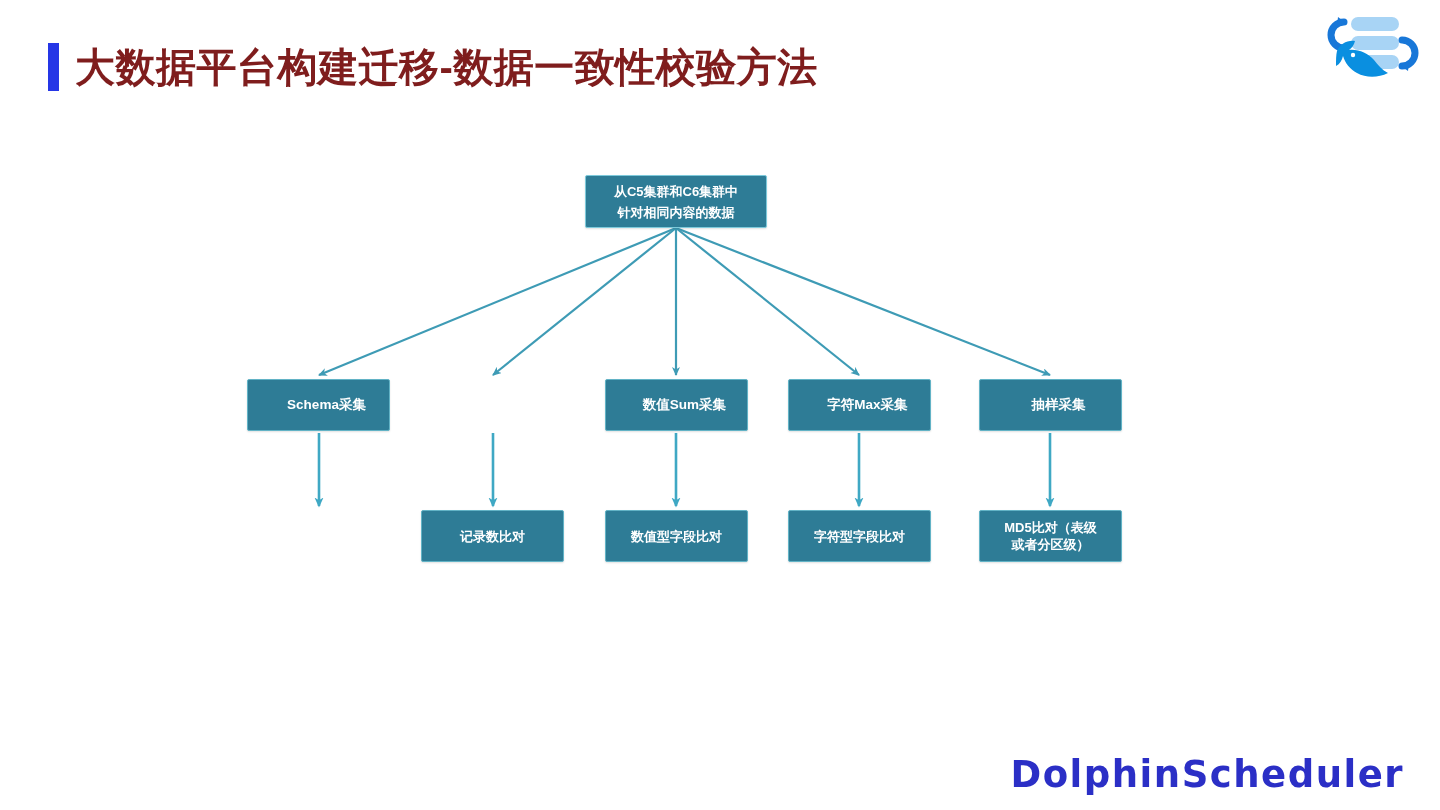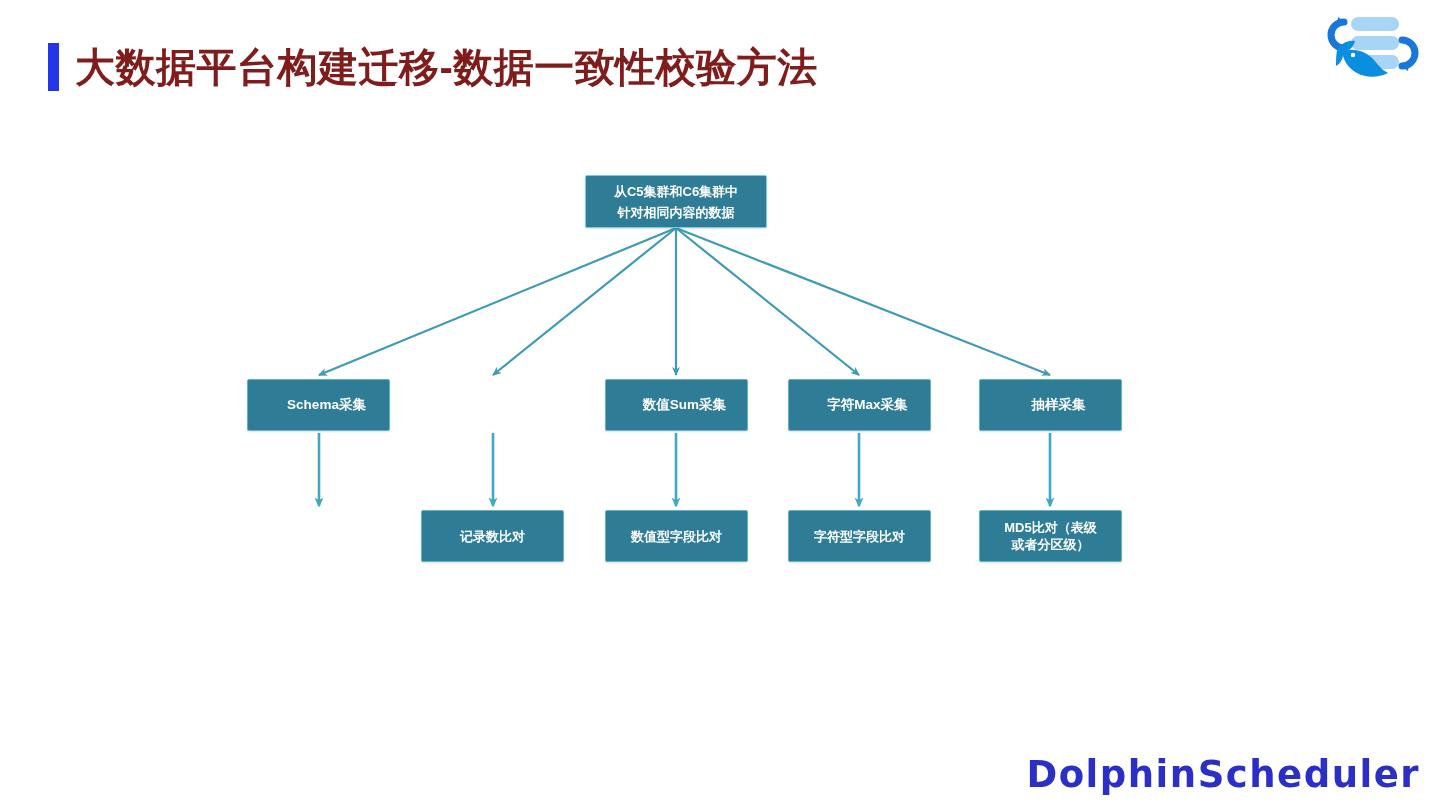--- a/index.html
+++ b/index.html
@@ -118,21 +118,21 @@
 
   .col-0 { left: 247px; }
   .col-1 { left: 421px; }
   .col-2 { left: 605px; }
   .col-3 { left: 788px; }
   .col-4 { left: 979px; }
 
   
   #footer-wordmark {
     position: absolute;
-    right: 20px;
+    right: 36px;
     bottom: 14px;
     font-family: "DejaVu Sans", sans-serif;
     font-size: 37px;
     font-weight: 700;
     color: #2B2FC6;
     letter-spacing: 1.5px;
     white-space: nowrap;
   }
 </style>
 </head>

